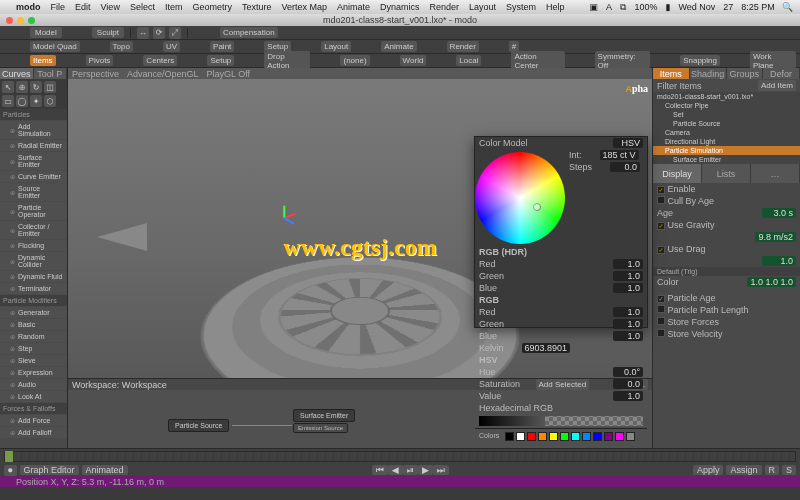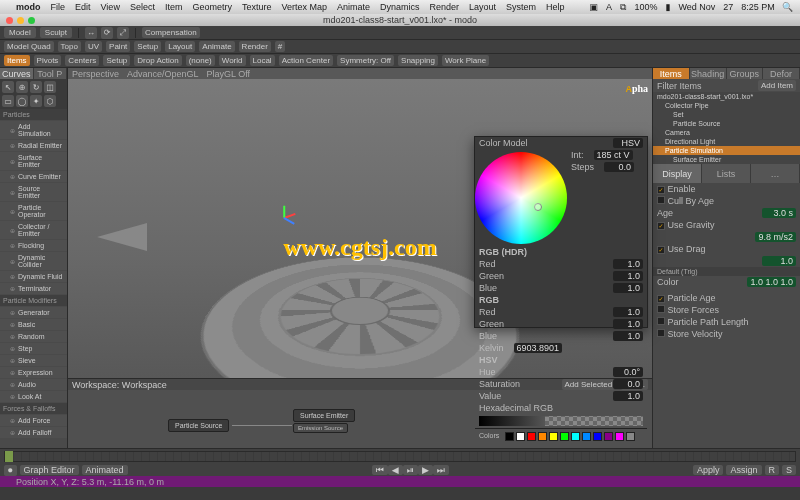--- a/index.html
+++ b/index.html
@@ -11,21 +11,21 @@
 .apple { font-size: 10px; }
 
 
 #title-bar { height: 12px; background: linear-gradient(#ddd,#bbb); display: flex; align-items: center; justify-content: center; font-size: 8px; color: #333; position: relative; }
 #title-bar .dots { position: absolute; left: 6px; display: flex; gap: 4px; }
 .dot { width: 7px; height: 7px; border-radius: 50%; }
 .dot.r { background: #ff5f57; } .dot.y { background: #febc2e; } .dot.g { background: #28c840; }
 
 
 .toolbar { display: flex; align-items: center; gap: 4px; padding: 2px 4px; background: #3f3f3f; border-bottom: 1px solid #2a2a2a; height: 14px; }
-.tbtn { background: #555; color: #ccc; padding: 1px 5px; border-radius: 2px; font-size: 8px; display: flex; align-items: center; gap: 2px; cursor: pointer; }
+.tbtn { background: #555; color: #ccc; padding: 1px 5px; border-radius: 2px; font-size: 8px; display: flex; align-items: center; gap: 2px; cursor: pointer; margin-left: 26px; }
 .tbtn.orange { background: #c87a2a; color: #fff; }
 .tbtn.compact { padding: 1px 3px; }
 .tsep { width: 1px; height: 10px; background: #2a2a2a; margin: 0 2px; }
 
 
 #main { display: flex; height: 380px; }
 #left-panel { width: 68px; background: #4a4a4a; border-right: 1px solid #2a2a2a; display: flex; flex-direction: column; }
 #viewport { flex: 1; position: relative; background: #6a6a6a; display: flex; flex-direction: column; }
 #right-panel { width: 148px; background: #4a4a4a; border-left: 1px solid #2a2a2a; display: flex; flex-direction: column; }
 
@@ -72,21 +72,21 @@
 .gizmo .xr { background:#ff4040; transform:rotate(-20deg); }
 .gizmo .yg { background:#40ff40; transform:rotate(-90deg); }
 .gizmo .zb { background:#4080ff; transform:rotate(30deg); }
 
 .watermark { position:absolute; left:50%; top:52%; transform:translateX(-50%); color:#ffc000; font-size:24px; font-weight:bold; font-family:Georgia,serif; text-shadow:1px 1px 0 #fff; pointer-events:none; }
 .alpha-badge { position:absolute; right:4px; top:4px; color:#fff; font-size:10px; font-weight:bold; font-family:Georgia,serif; }
 .alpha-badge b { color:#e0a000; }
 
 
 #color-pop { position:absolute; right:152px; top:136px; width:174px; height:192px; background:#3a3a3a; border:1px solid #222; box-shadow:0 4px 12px rgba(0,0,0,.5); z-index:50; }
-#color-pop .cp-row { display:flex; align-items:center; font-size:7px; color:#bbb; gap:10px; padding:1px 4px; }
+#color-pop .cp-row { display:flex; align-items:center; font-size:7px; color:#bbb; gap:18px; padding:1px 4px; }
 #color-pop .cp-field { background:#222; color:#ddd; padding:0 3px; border-radius:2px; min-width:30px; text-align:right; }
 #cp-wheel { width:92px; height:92px; border-radius:50%; margin:3px auto 2px; background:conic-gradient(red,yellow,lime,cyan,blue,magenta,red); position:relative; }
 #cp-wheel::after { content:''; position:absolute; inset:0; border-radius:50%; background:radial-gradient(circle,#fff 0%, rgba(255,255,255,0) 70%); }
 #cp-wheel .ring { position:absolute; width:8px; height:8px; border:1px solid #000; border-radius:50%; right:27%; top:55%; background:rgba(255,255,255,.4); }
 .cp-val { height:10px; margin:2px 4px; background:linear-gradient(90deg,#000 0%, #555 40%, transparent 40%, transparent 100%), repeating-conic-gradient(#888 0% 25%, #666 0% 50%) 50%/8px 8px; }
 .cp-swatches { display:flex; gap:2px; padding:3px 4px; border-top:1px solid #222; margin-top:2px; }
 .sw { width:9px; height:9px; border:1px solid #222; cursor:pointer; }
 
 
 #node-area { height: 70px; background: #505050; border-top:1px solid #2a2a2a; position:relative; }
@@ -340,24 +340,24 @@
         <div class="rp-prop">
           <span>Color</span>
           <span class="val">1.0   1.0   1.0</span>
         </div>
       </div>
     <div id="rp-checks" style="margin-top:4px;">
         <div class="rp-prop">
           <span><span class="cb">✓</span> Particle Age</span>
         </div>
         <div class="rp-prop">
+          <span><span class="cb"></span> Particle Path Length</span>
+        </div>
+        <div class="rp-prop">
           <span><span class="cb"></span> Store Forces</span>
-        </div>
-        <div class="rp-prop">
-          <span><span class="cb"></span> Particle Path Length</span>
         </div>
         <div class="rp-prop">
           <span><span class="cb"></span> Store Velocity</span>
         </div>
       </div>
   </div>
 </div>
 
 <div id="color-pop">
   <div class="cp-row">

